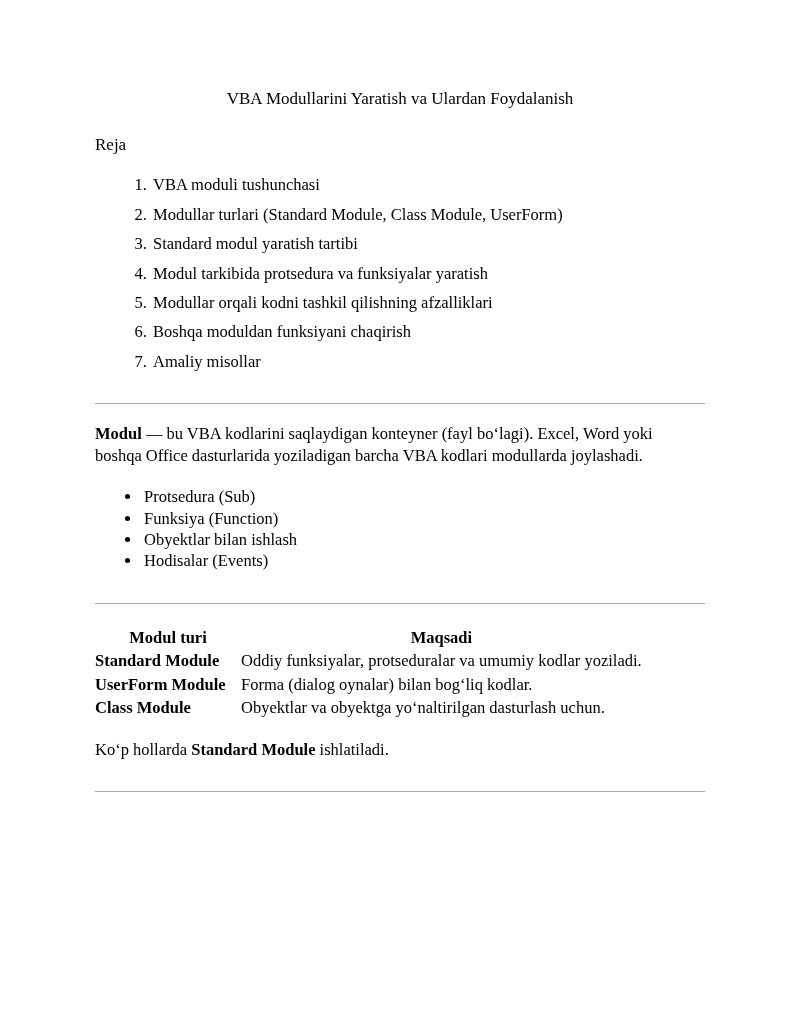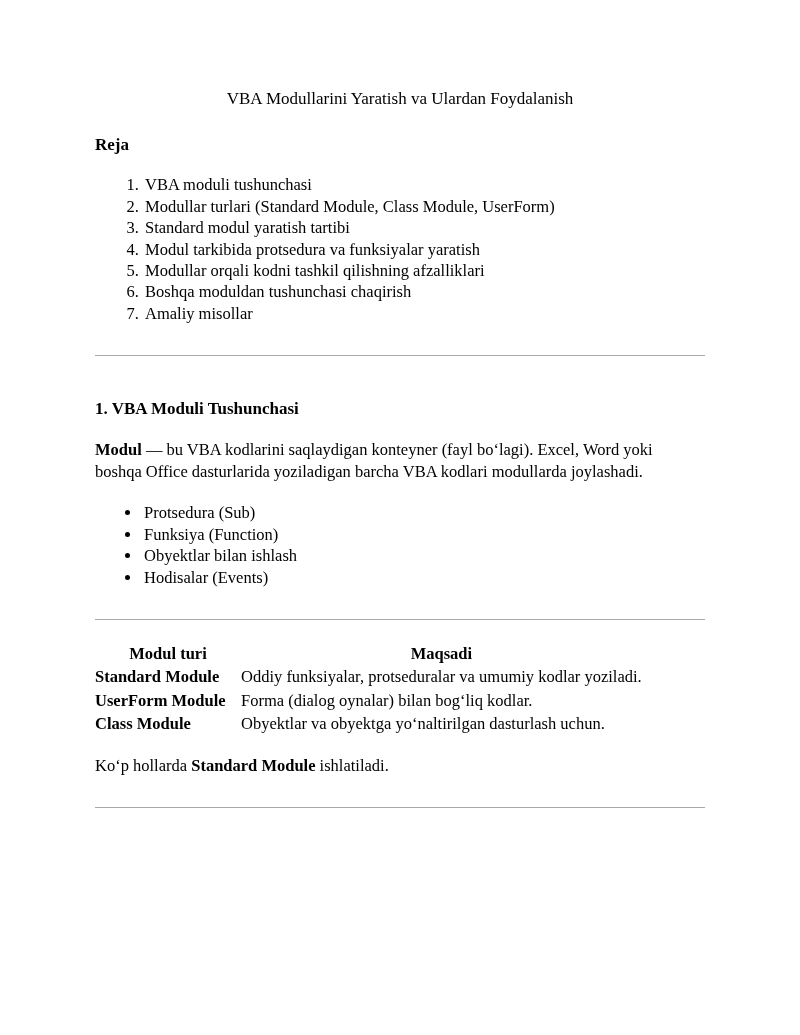--- a/index.html
+++ b/index.html
@@ -22,32 +22,32 @@
     padding-top: 88px;
   }
   .doc-title {
     font-size: 17px;
     font-weight: normal;
     text-align: center;
     margin: 0 0 24px 0;
   }
   .heading {
     font-size: 17px;
-    font-weight: bold;
+    font-weight: normal;
     margin: 0;
   }
   .plan-heading {
     margin-bottom: 0;
   }
   ol.plan-list {
     margin: 18px 0 0 0;
     padding-left: 48px;
   }
   ol.plan-list li {
-    margin: 0;
+    margin: 8px;
     padding-left: 2px;
   }
   ul.feature-list {
     margin: 20px 0 4px 0;
     padding-left: 47px;
     list-style-type: disc;
   }
   ul.feature-list li {
     margin: 0;
     padding-left: 2px;
@@ -95,27 +95,26 @@
   <div class="doc-title">VBA Modullarini Yaratish va Ulardan Foydalanish</div>
 
   <div class="heading plan-heading">Reja</div>
 
   <ol class="plan-list">
     <li>VBA moduli tushunchasi</li>
     <li>Modullar turlari (Standard Module, Class Module, UserForm)</li>
     <li>Standard modul yaratish tartibi</li>
     <li>Modul tarkibida protsedura va funksiyalar yaratish</li>
     <li>Modullar orqali kodni tashkil qilishning afzalliklari</li>
-    <li>Boshqa moduldan tushunchasi chaqirish</li>
+    <li>Boshqa moduldan funksiyani chaqirish</li>
     <li>Amaliy misollar</li>
   </ol>
 
   <hr class="rule">
 
-  <div class="heading section-heading">1. VBA Moduli Tushunchasi</div>
 
   <p><strong>Modul</strong><span> — bu VBA kodlarini saqlaydigan konteyner (fayl boʻlagi). Excel, Word yoki boshqa Office dasturlarida yoziladigan barcha VBA kodlari modullarda joylashadi.</span></p>
 
 
   <ul class="feature-list">
     <li>Protsedura (Sub)</li>
     <li>Funksiya (Function)</li>
     <li>Obyektlar bilan ishlash</li>
     <li>Hodisalar (Events)</li>
   </ul>

